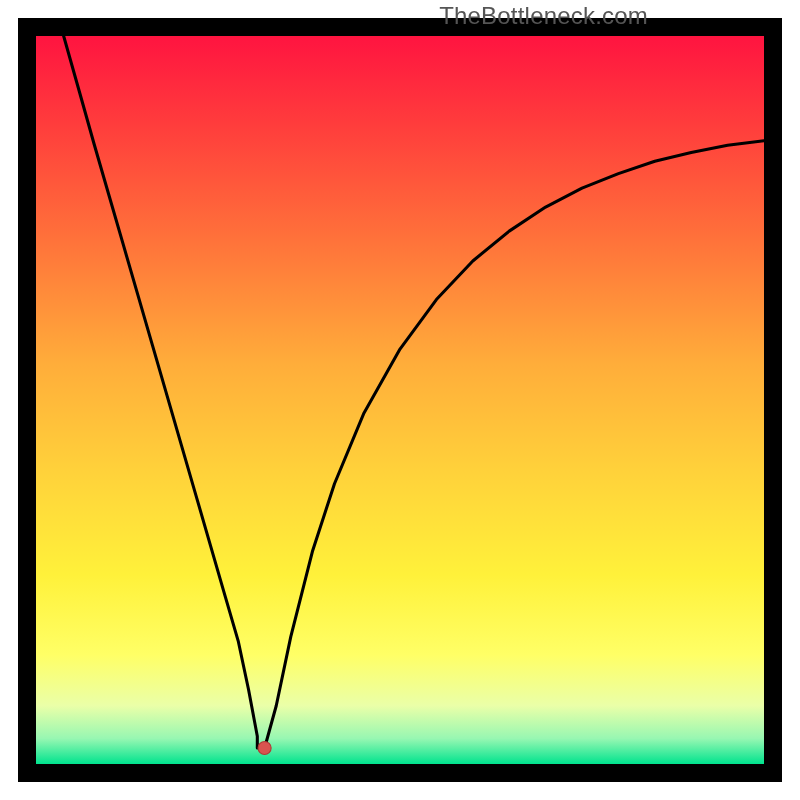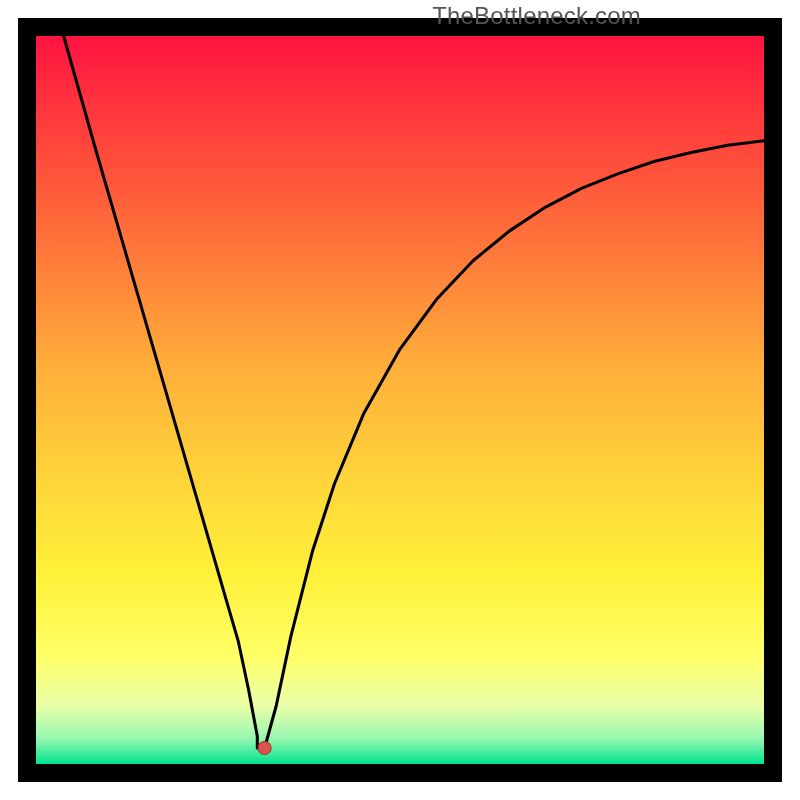--- a/index.html
+++ b/index.html
@@ -7,20 +7,21 @@
     padding: 0;
     width: 800px;
     height: 800px;
     background: #ffffff;
     font-family: Arial, Helvetica, sans-serif;
   }
   .chart-root {
     position: relative;
     width: 649px;
     height: 800px;
+    padding-left: 7px;
   }
   .watermark {
     position: absolute;
     top: 2px;
     right: 8px;
     font-size: 24px;
     font-weight: 500;
     color: #555;
     letter-spacing: 0.2px;
     z-index: 10;

